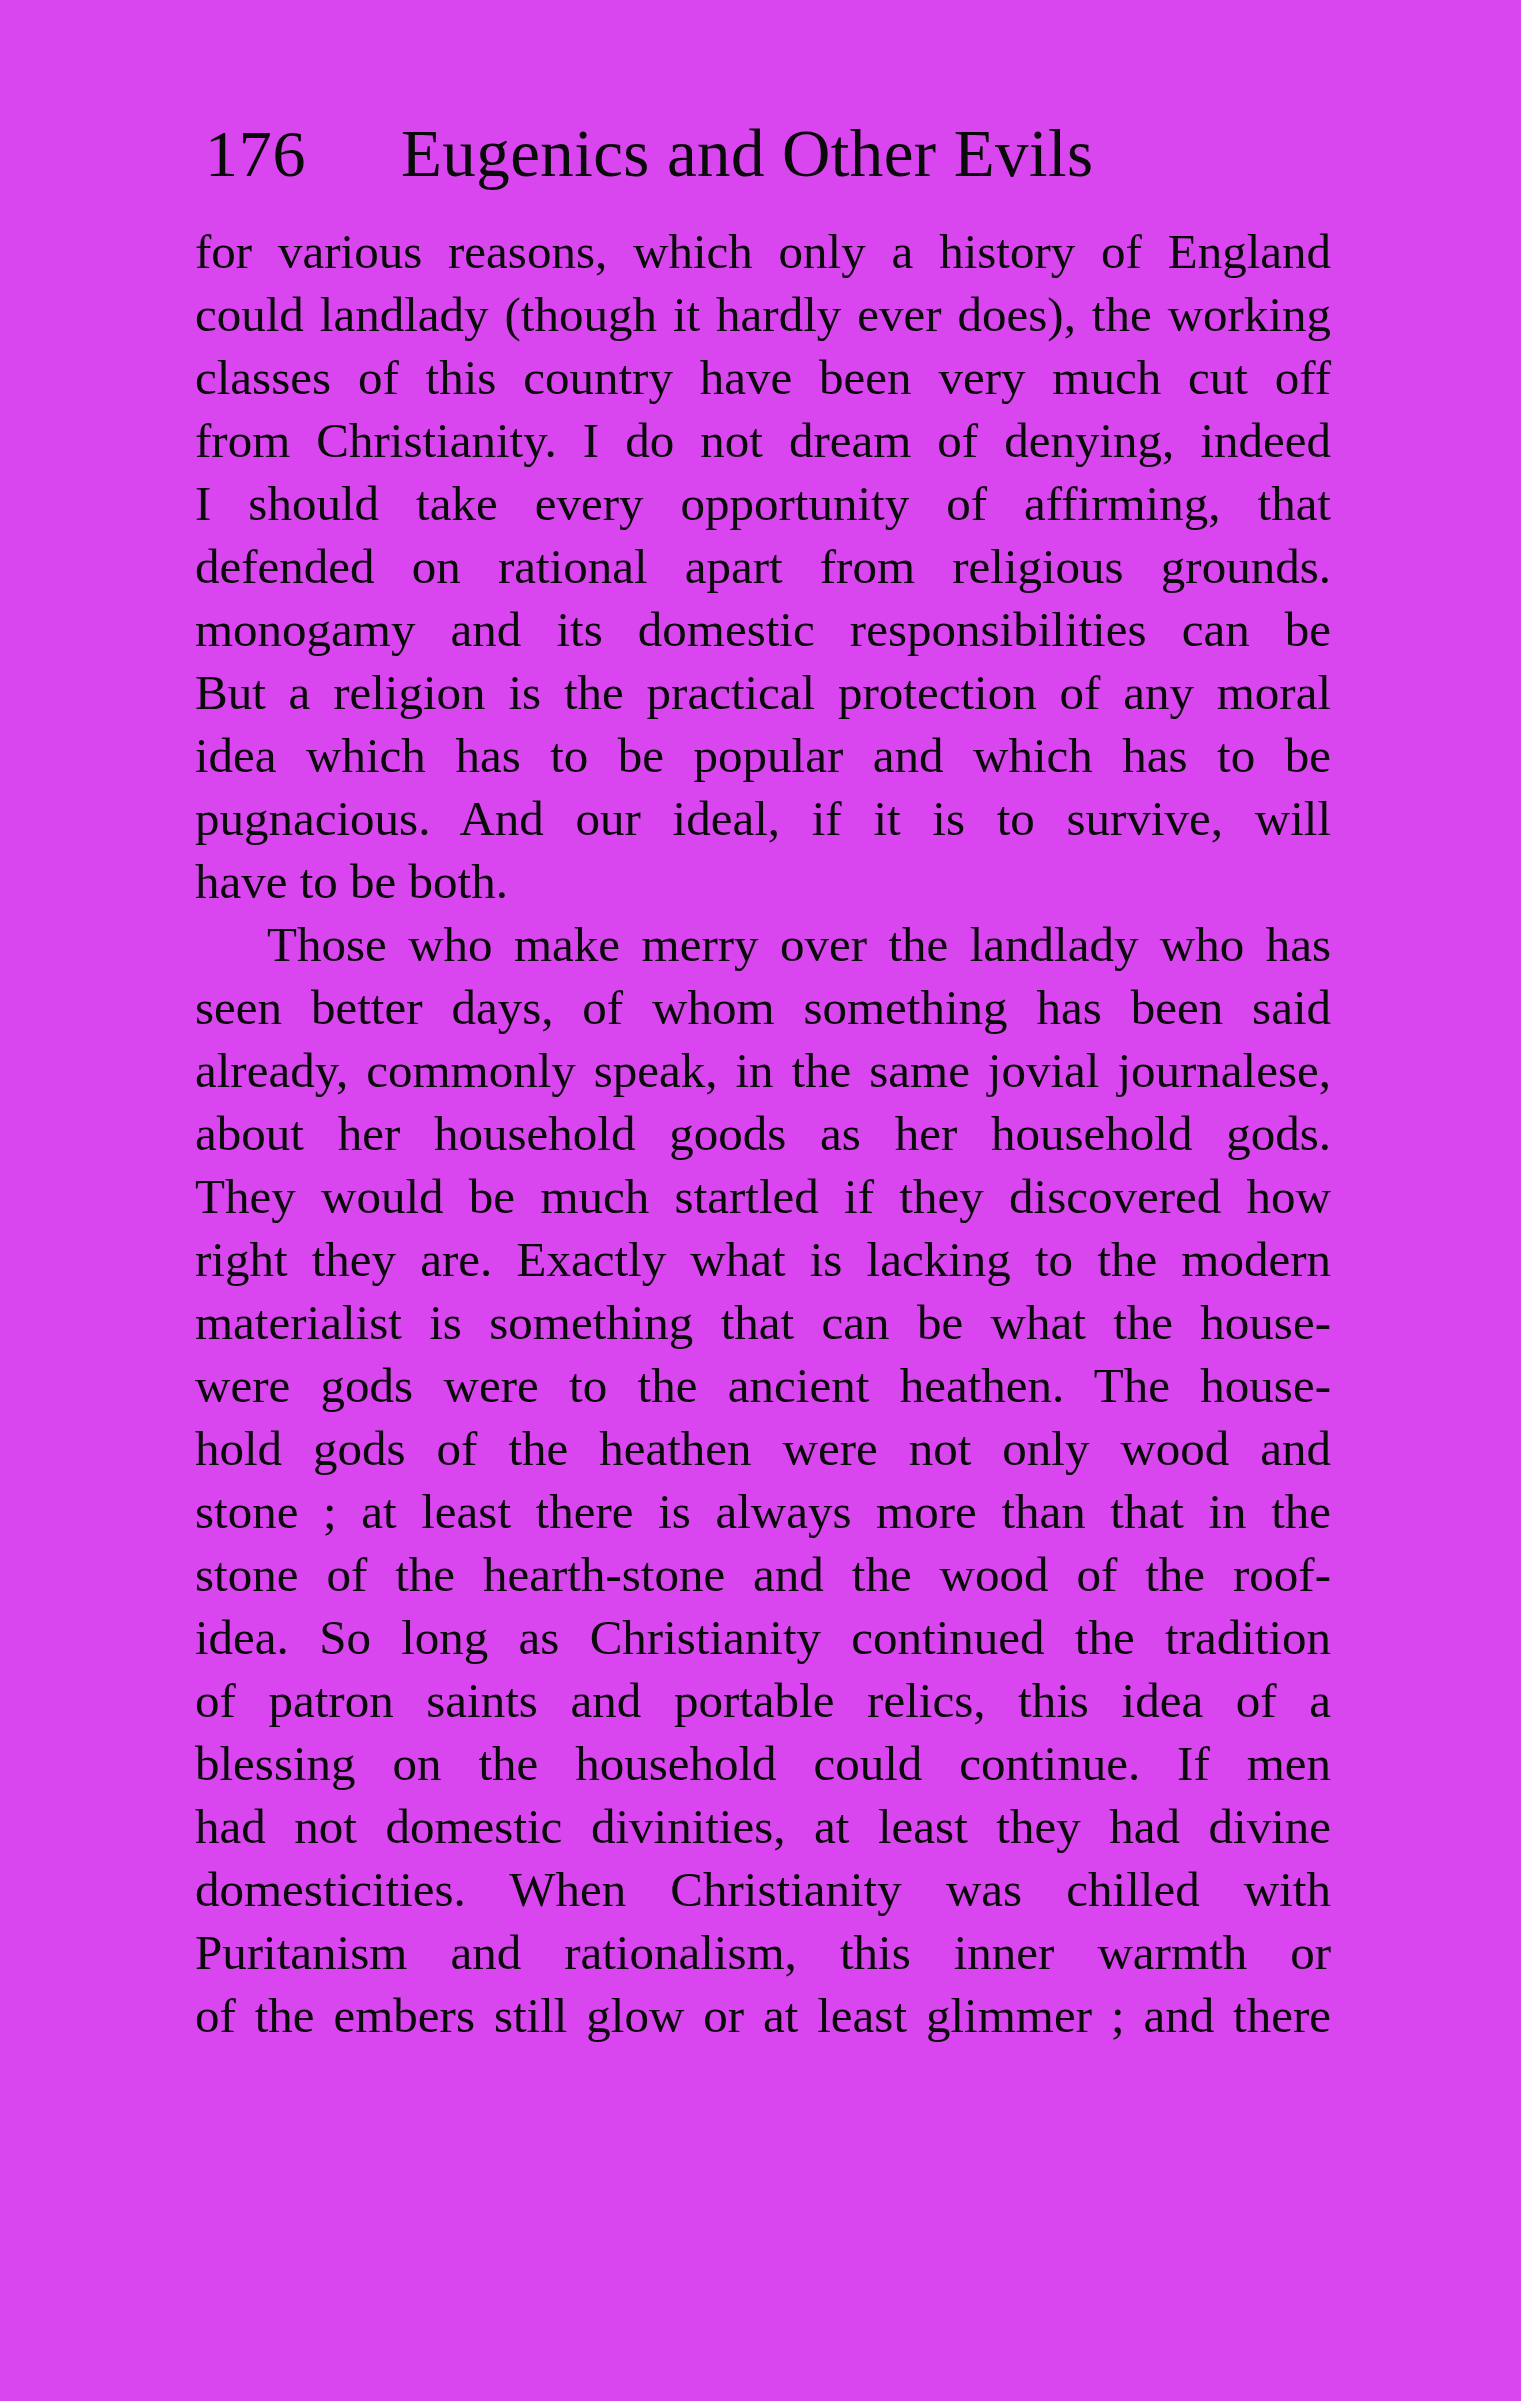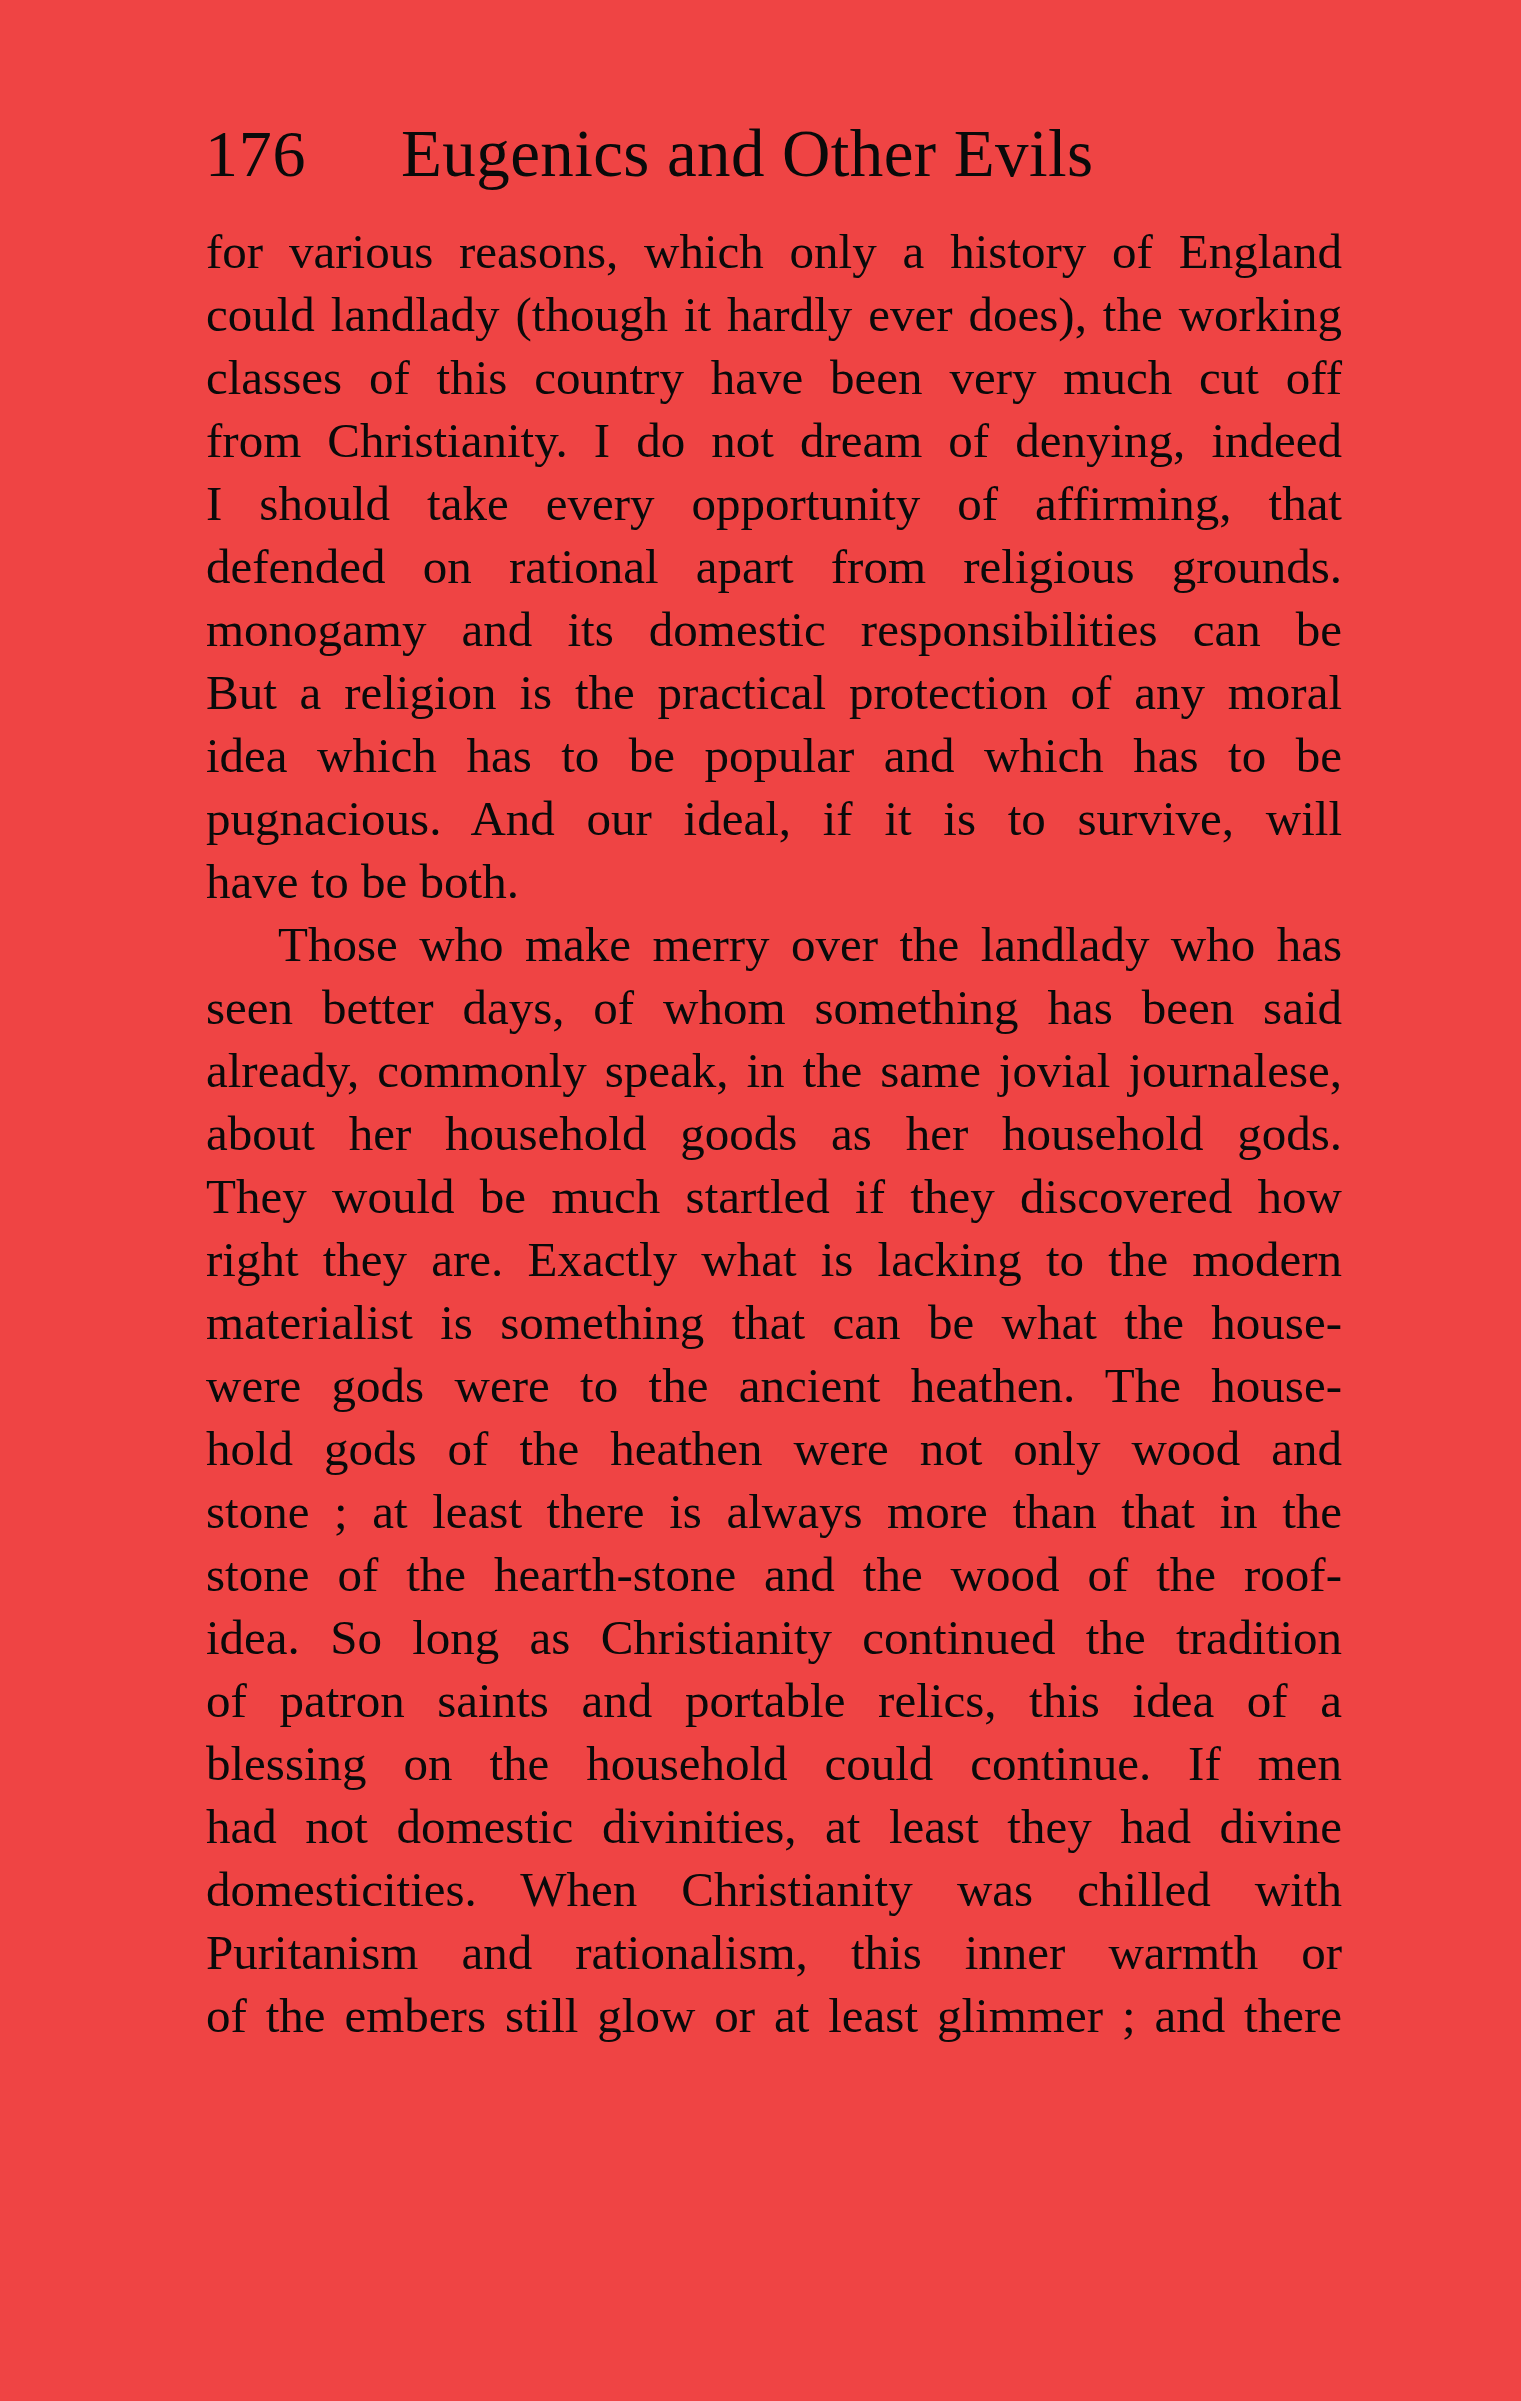--- a/index.html
+++ b/index.html
@@ -13,21 +13,21 @@
       position: relative;
       overflow: hidden;
       color: #0a0a0a;
       font-family: "Liberation Serif", "DejaVu Serif", serif;
     }
     .page {
       position: absolute;
       left: 0; top: 0;
       width: 1522px;
       height: 2401px;
-      background: #ef4444;
+      background: #d946ef;
     }
     .running-head {
       position: absolute;
       left: 205px;
       top: 114px;
       height: 78px;
       width: 1019px;
       font-size: 67px;
       line-height: 78px;
       white-space: nowrap;
@@ -37,21 +37,21 @@
       width: 196px;
       font-size: 66px;
       letter-spacing: 0.8px;
     }
     .running-head .book-title {
       display: inline-block;
       letter-spacing: 0.4px;
     }
     .body-text {
       position: absolute;
-      left: 206px;
+      left: 195px;
       top: 220px;
       width: 1136px;
       font-size: 49px;
     }
     .line {
       display: block;
       height: 63px;
       line-height: 63px;
       white-space: nowrap;
       text-align: justify;

